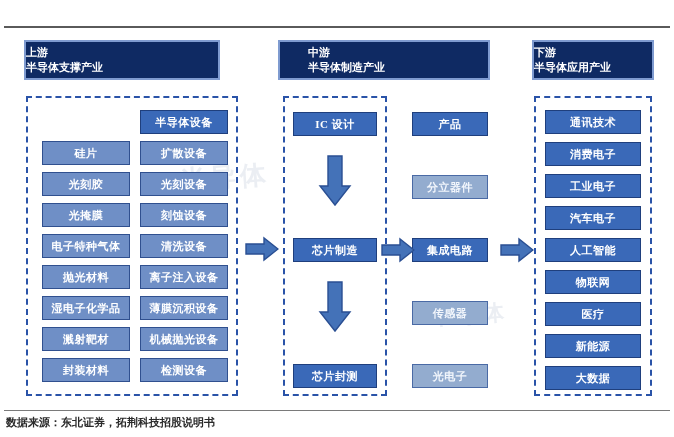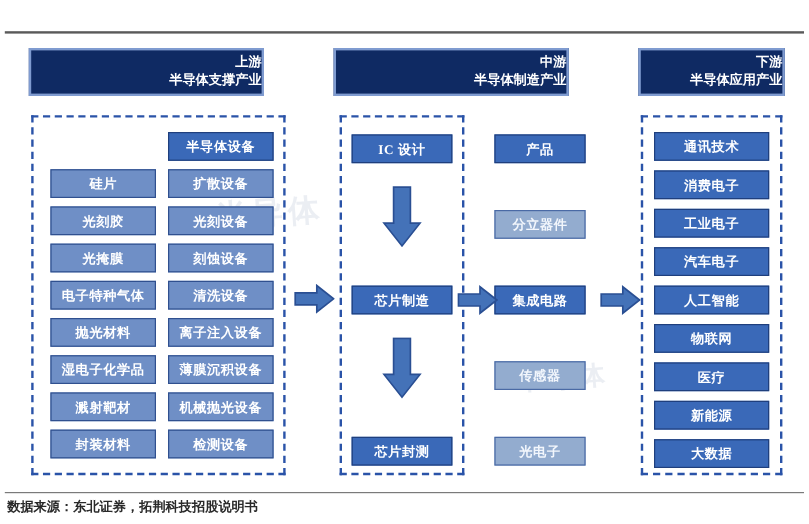--- a/index.html
+++ b/index.html
@@ -41,29 +41,29 @@
   }
   .wm.a{left:180px;top:160px;}
   .wm.b{left:430px;top:300px;font-size:22px;}
 
   
   .stage-head{
     position:absolute;
     background:#0f2a63;
     border:2px solid #7f9bd0;
     color:#ffffff;
-    display:flex;flex-direction:column;align-items:flex-end;justify-content:center;
+    display:flex;flex-direction:column;align-items:flex-start;justify-content:center;
     font-size:11px;font-weight:bold;line-height:1.35;
     box-sizing:border-box;
   }
   .stage-head .l1{font-size:11px;}
   .stage-head .l2{font-size:11px;}
 
   #head-up   {left:24px;  top:40px; width:196px; height:40px;}
-  #head-mid  {left:278px; top:40px; width:196px; height:40px;}
+  #head-mid  {left:278px; top:40px; width:212px; height:40px;padding-left:28px;}
   #head-down {left:532px; top:40px; width:122px; height:40px;}
 
   
   .dashed{
     position:absolute;
     border:2.5px dashed #2a53a8;
     box-sizing:border-box;
     background:transparent;
   }
   #dash-up   {left:26px;  top:96px; width:212px; height:300px;}

